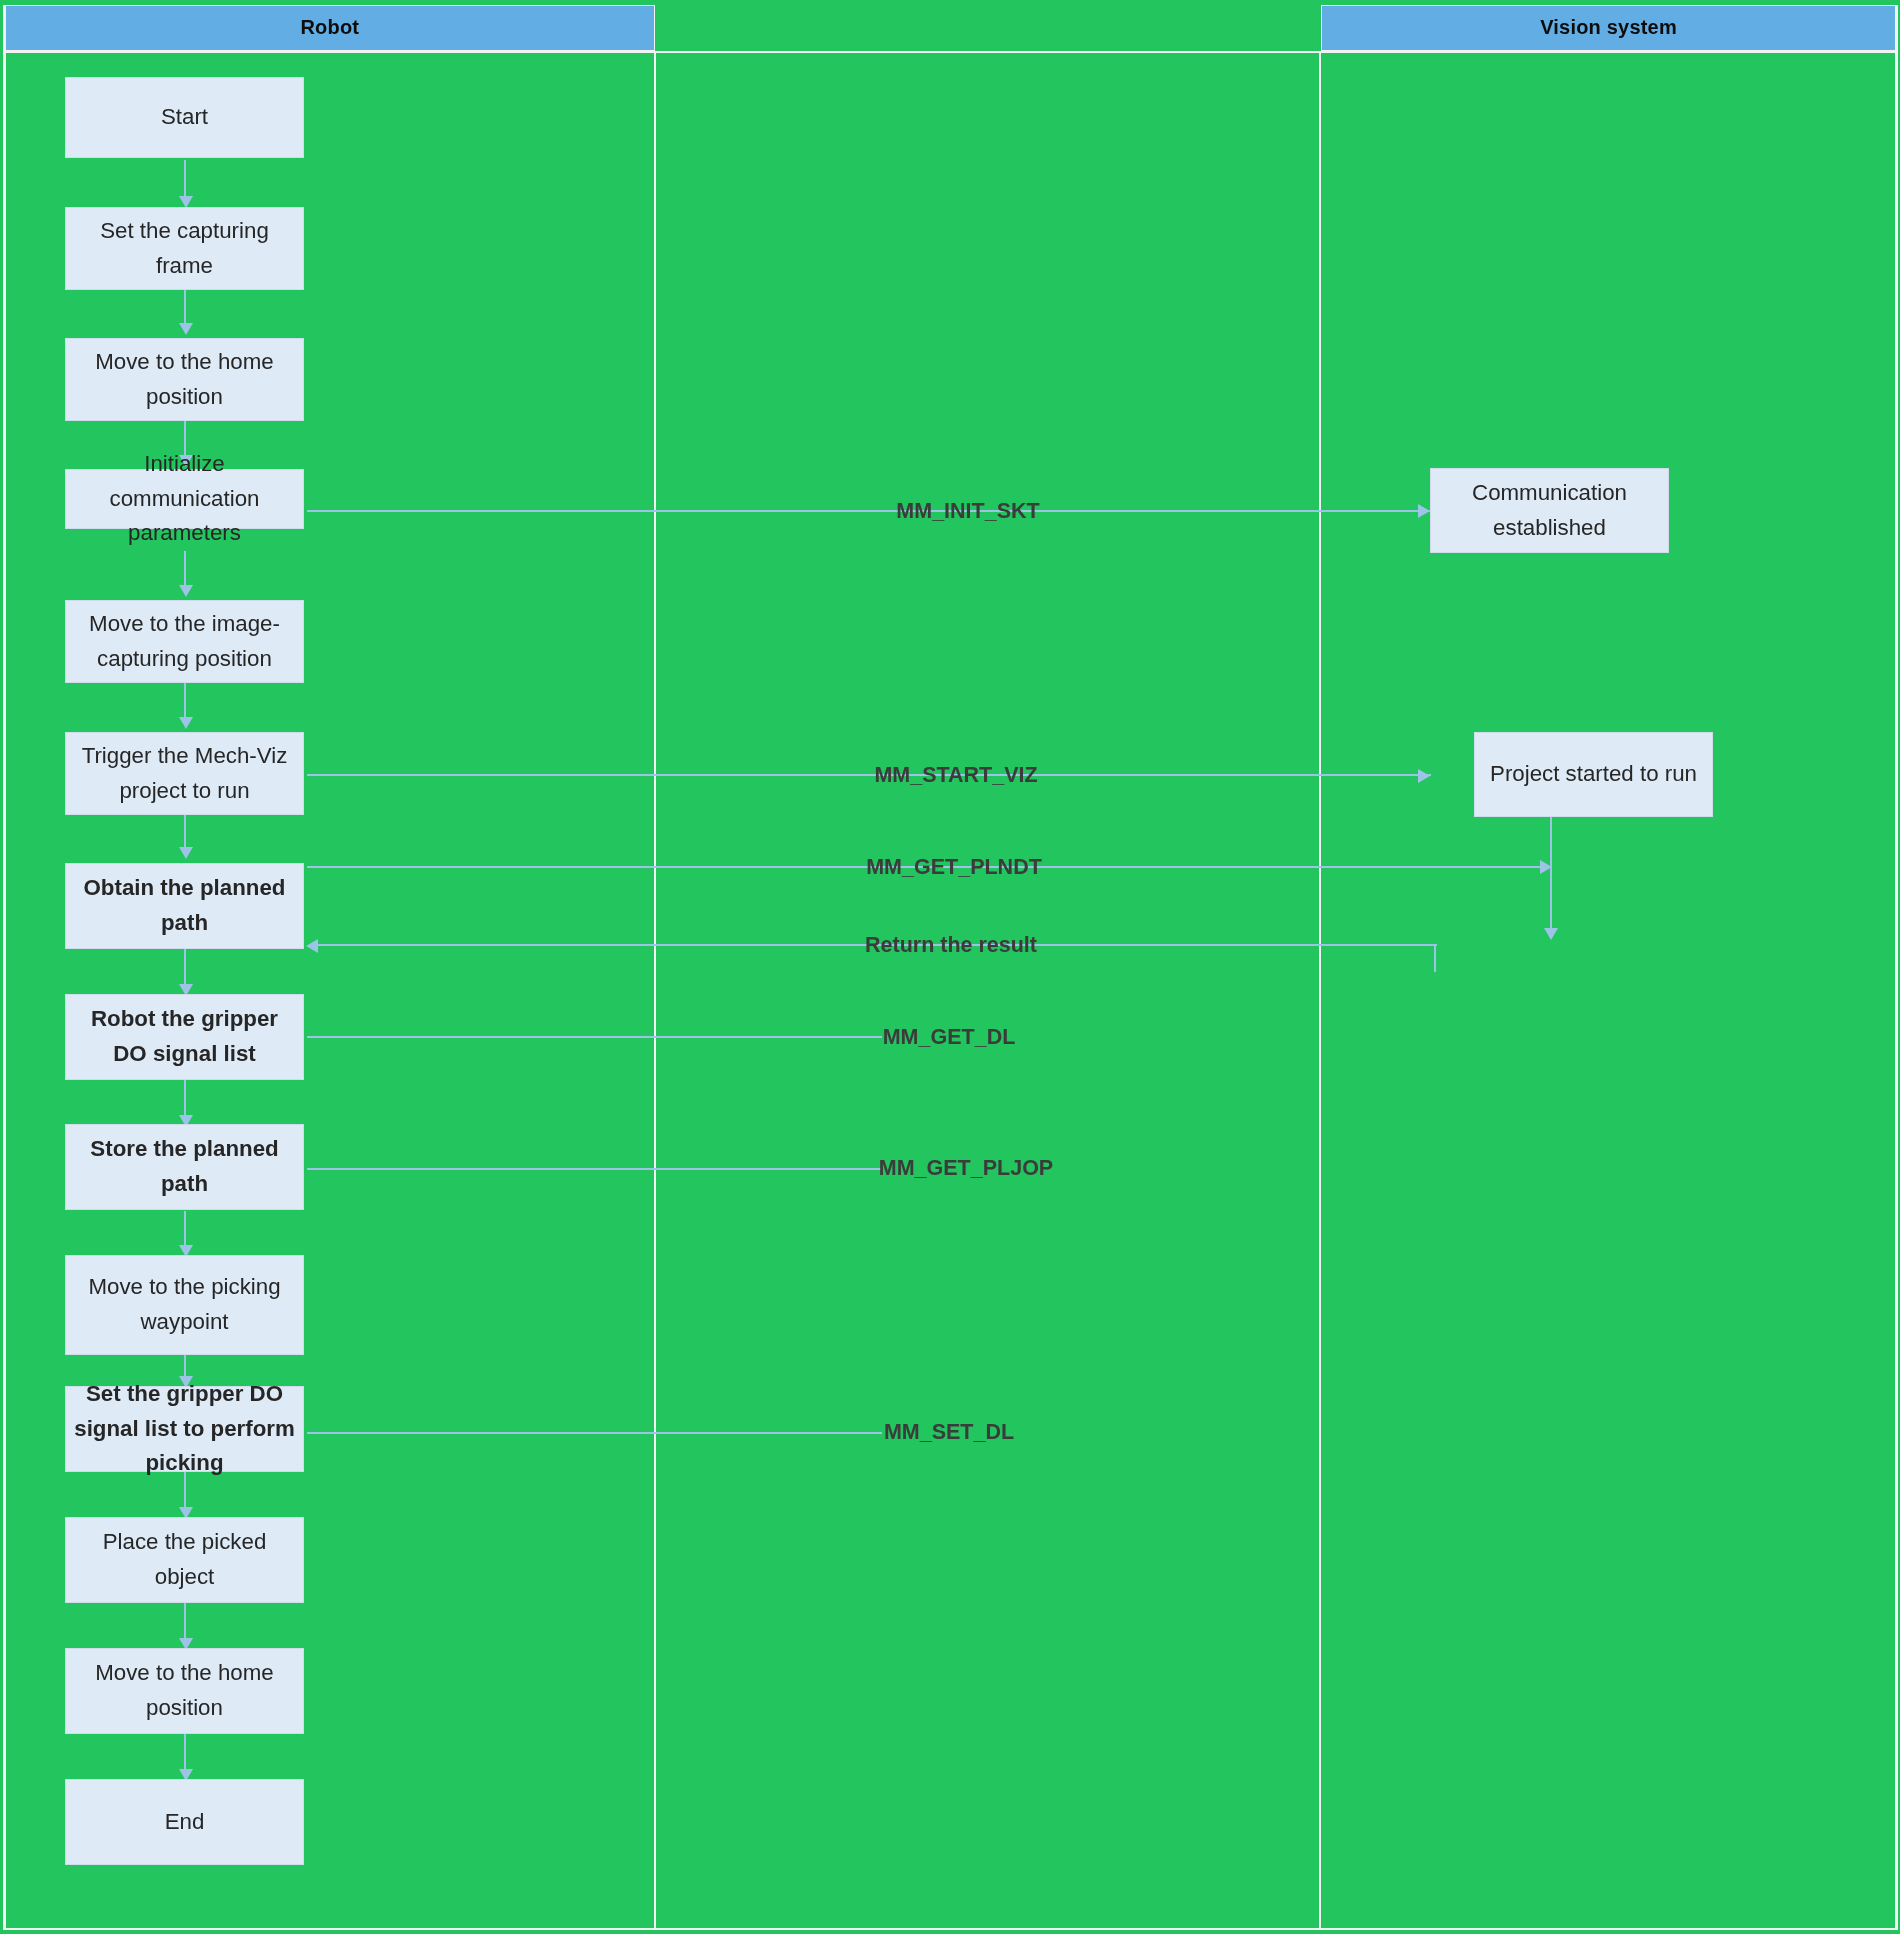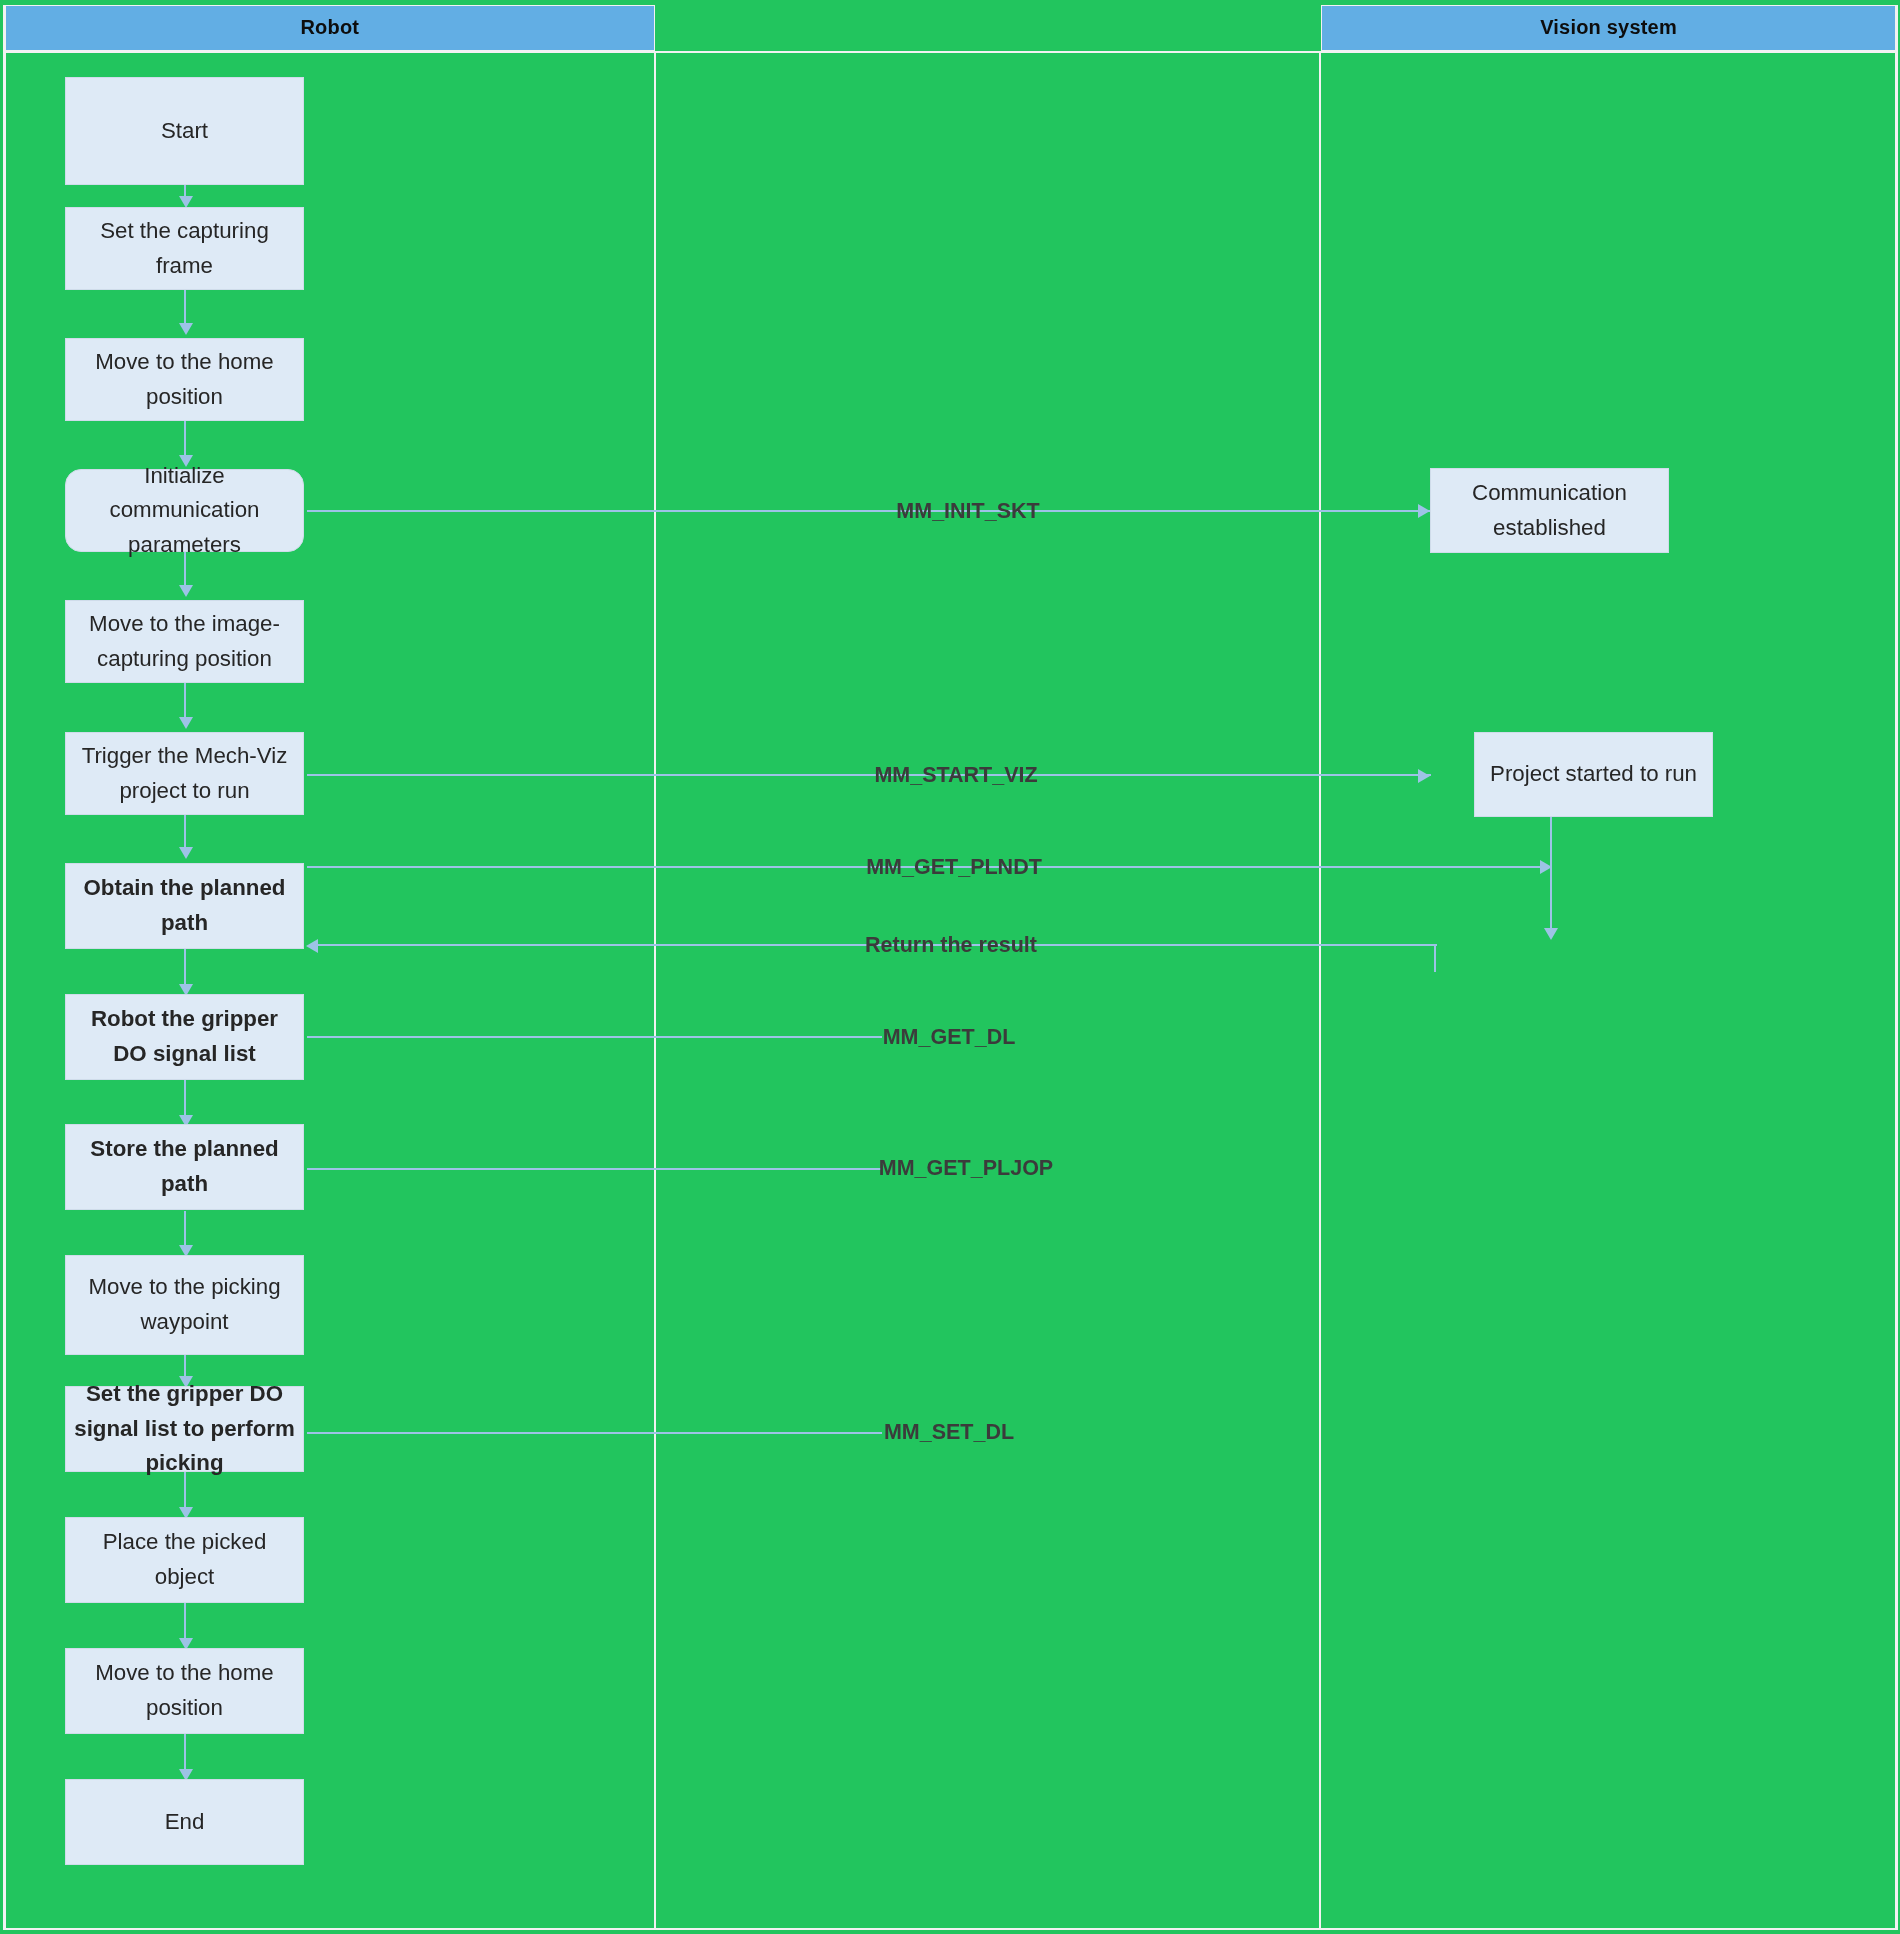--- a/index.html
+++ b/index.html
@@ -158,29 +158,29 @@
   <div class="hline" style="left:318px;top:944px;width:1119px;"></div>
   <div class="arrow-left" style="left:306px;top:939px;"></div>
   <div class="vline" style="left:1434px;top:944px;height:28px;"></div>
 
   <div class="hline" style="left:307px;top:1036px;width:575px;"></div>
 
   <div class="hline" style="left:307px;top:1168px;width:575px;"></div>
 
   <div class="hline" style="left:307px;top:1432px;width:575px;"></div>
 
-  <div class="node" style="left:65px;top:77px;width:239px;height:108px;">Start</div>
+  <div class="node" style="left:65px;top:77px;width:239px;height:81px;">Start</div>
 
   <div class="node" style="left:65px;top:207px;width:239px;height:83px;">Set the capturing
 frame</div>
 
   <div class="node" style="left:65px;top:338px;width:239px;height:83px;">Move to the home
 position</div>
 
-  <div class="node overflow" style="left:65px;top:469px;width:239px;height:83px;border-radius:16px;">Initialize
+  <div class="node overflow" style="left:65px;top:469px;width:239px;height:60px;">Initialize
 communication
 parameters</div>
 
   <div class="node" style="left:65px;top:600px;width:239px;height:83px;">Move to the image-
 capturing position</div>
 
   <div class="node" style="left:65px;top:732px;width:239px;height:83px;">Trigger the Mech-Viz
 project to run</div>
 
   <div class="node bold" style="left:65px;top:863px;width:239px;height:86px;">Obtain the planned

